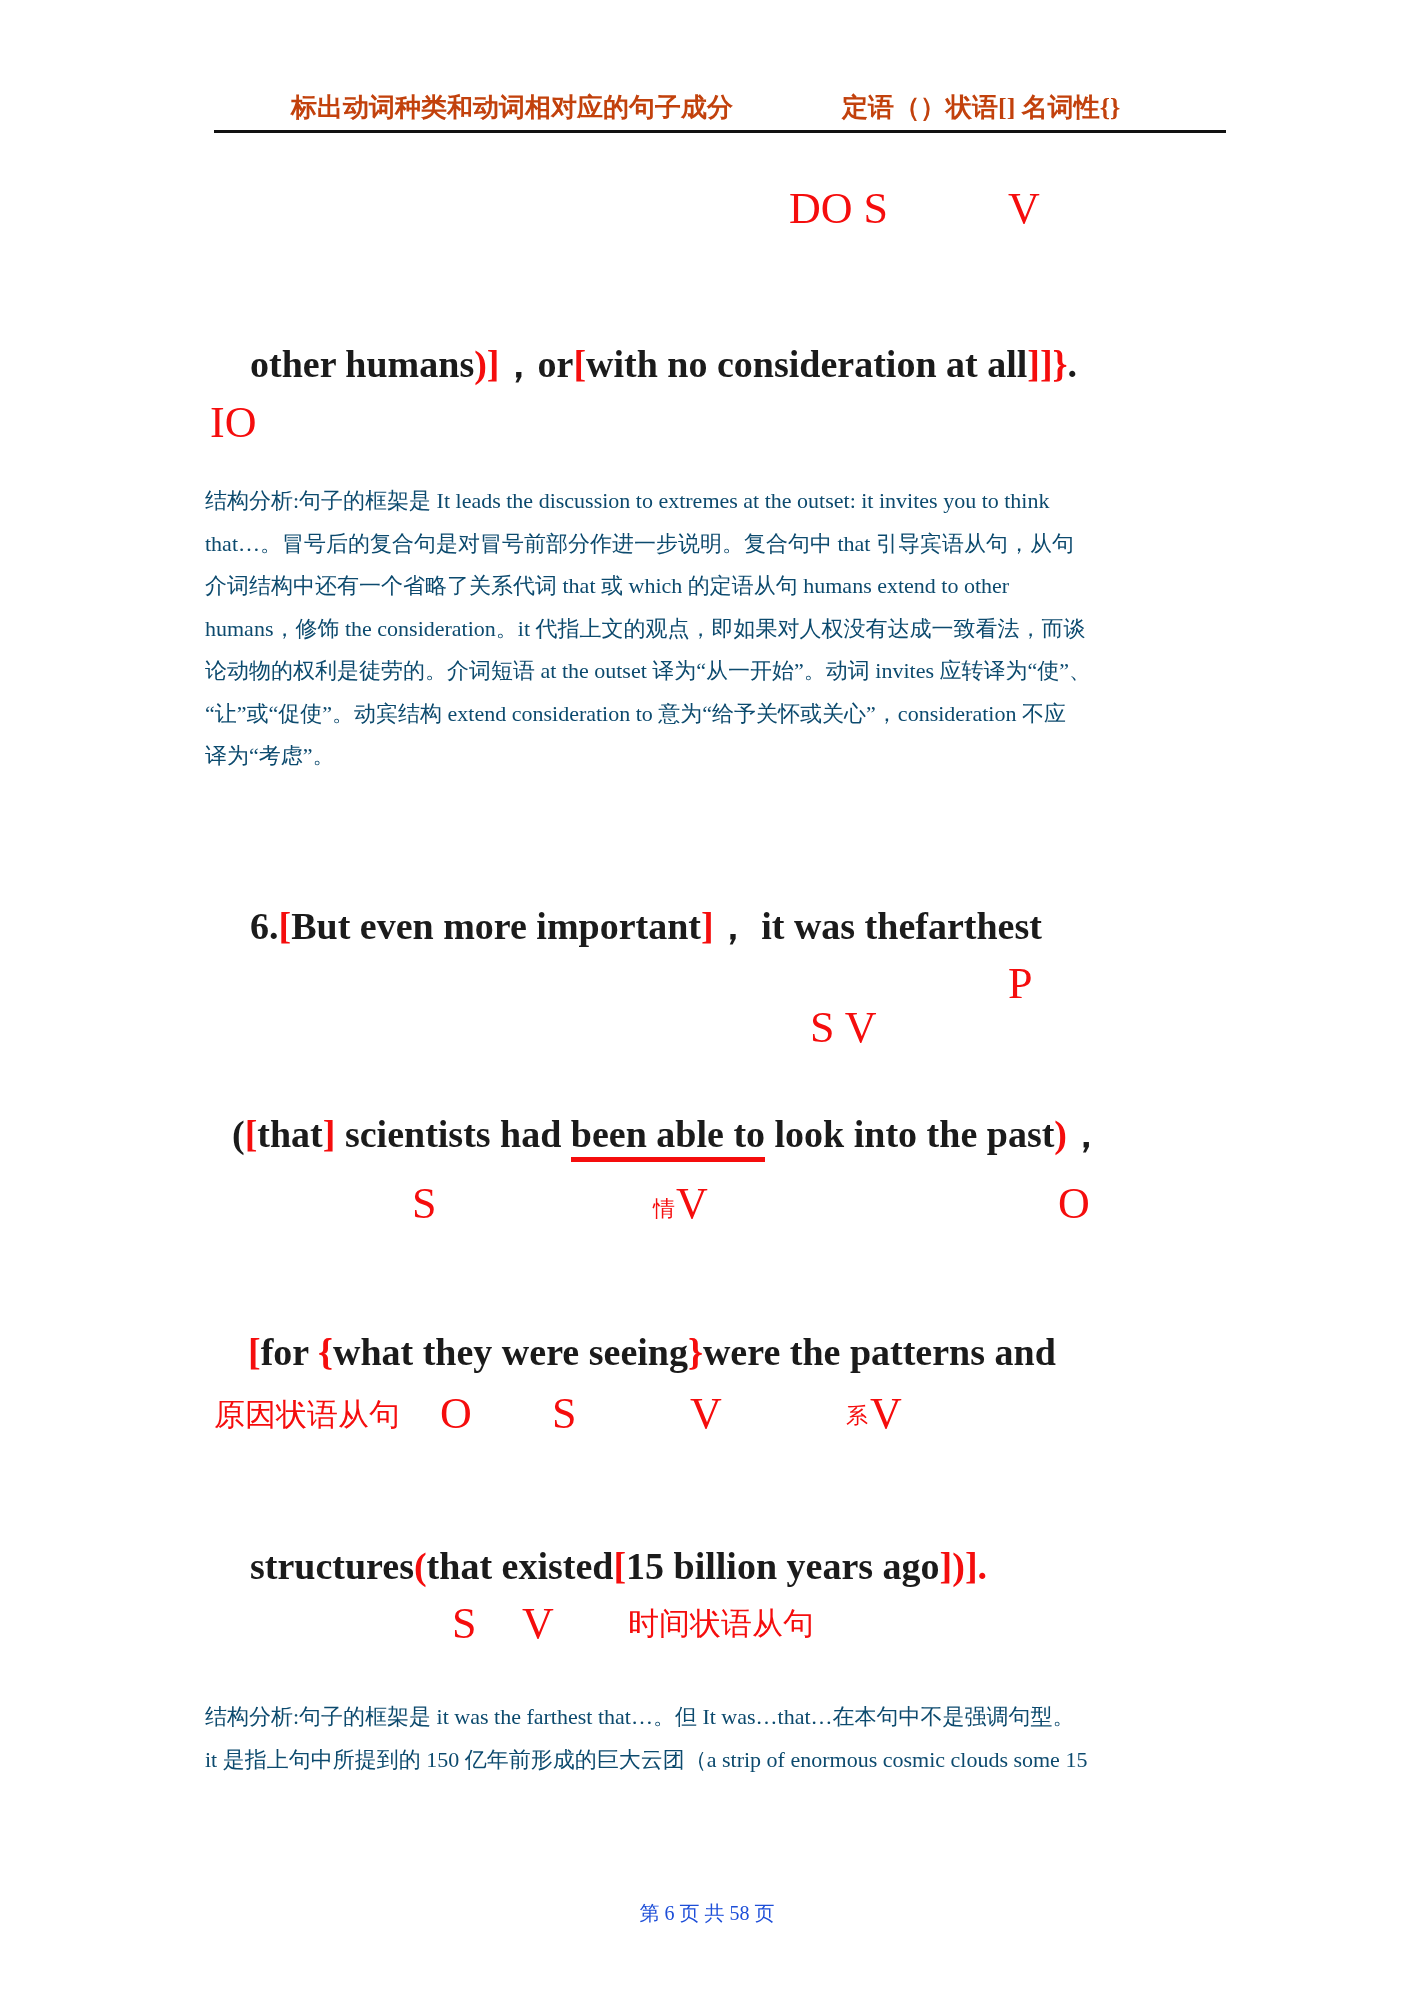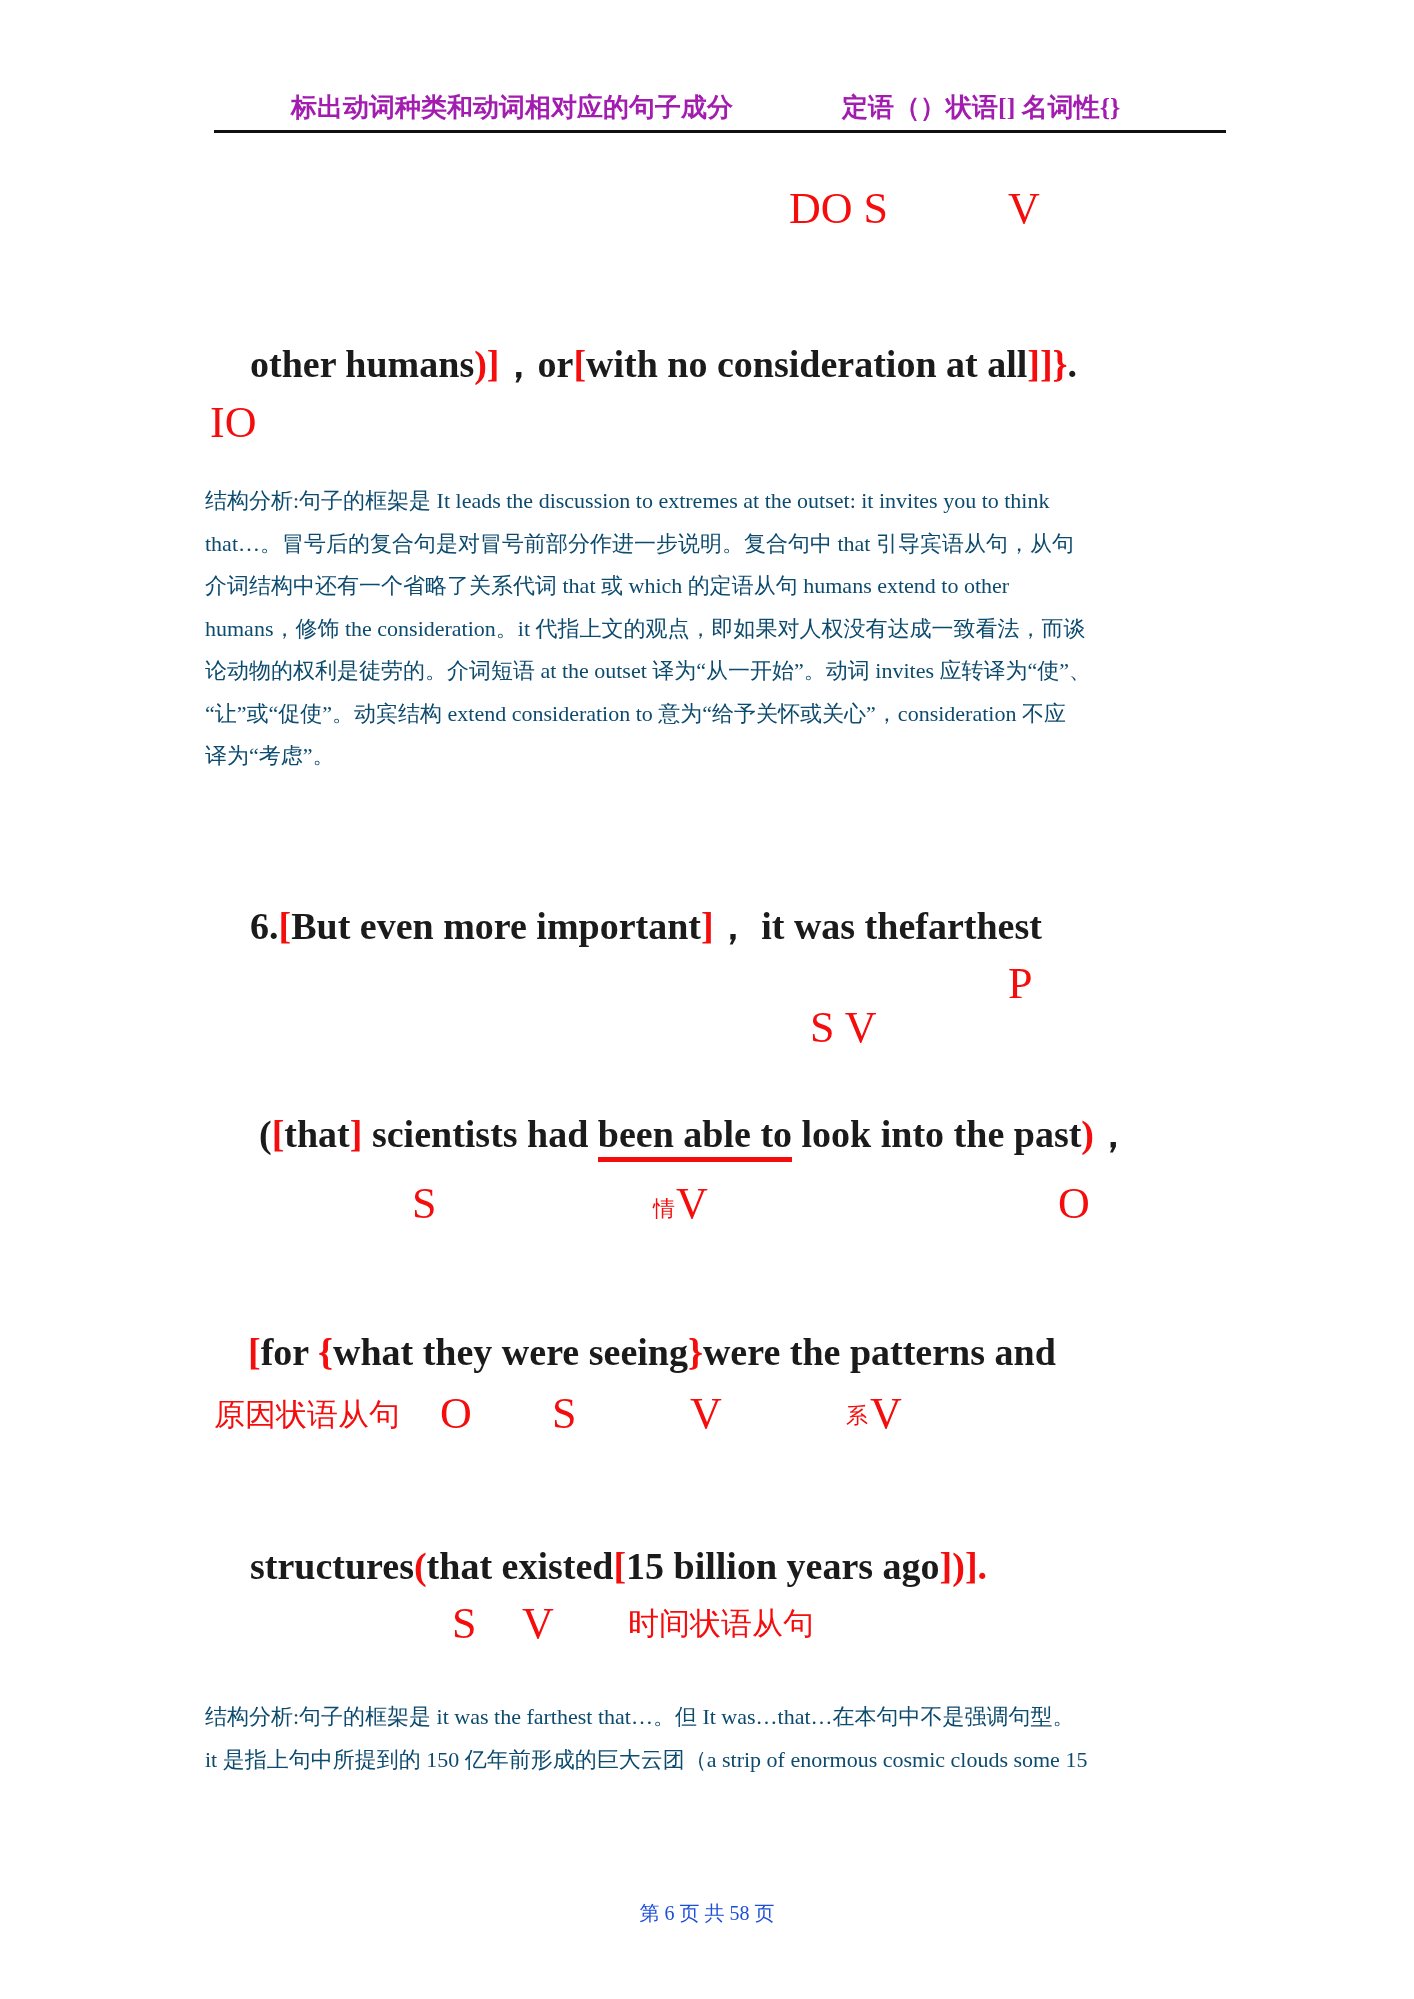--- a/index.html
+++ b/index.html
@@ -11,21 +11,21 @@
     overflow: hidden;
     font-family: "Liberation Serif", "DejaVu Serif", serif;
     color: #171717;
   }
   
   .hdr {
     position: absolute;
     top: 90px;
     font-size: 26px;
     font-weight: bold;
-    color: #a21caf;
+    color: #c2410c;
     white-space: pre;
   }
   .hdr-left  { left: 291px; }
   .hdr-right { left: 842px; }
   .hdr-rule {
     position: absolute;
     left: 214px;
     top: 130px;
     width: 1012px;
     height: 3px;
@@ -108,21 +108,21 @@
     <div class="pline">译为“考虑”。</div>
   </div>
 
   <div class="sent" style="left:212px; top:858px;">
     <span class="seg-black">6.</span><span class="seg-red">[</span><span class="seg-black">But even more important</span><span class="seg-red">]</span><span class="seg-black">， it was thefarthest</span>
   </div>
 
   <span class="ann lg" style="left:810px; top:1006px;">S V</span>
   <span class="ann lg" style="left:1008px; top:962px;">P</span>
 
-  <div class="sent" style="left:221px; top:1066px;">
+  <div class="sent" style="left:194px; top:1066px;">
     <span class="seg-black">(</span><span class="seg-red">[</span><span class="seg-black">that</span><span class="seg-red">]</span><span class="seg-black"> scientists had </span><span class="seg-black u-red">been able to</span><span class="seg-black"> look into the past</span><span class="seg-red">)</span><span class="seg-black">，</span>
   </div>
 
   <span class="ann lg" style="left:412px; top:1182px;">S</span>
   <span class="ann sm" style="left:653px; top:1198px;">情</span>
   <span class="ann lg" style="left:676px; top:1182px;">V</span>
   <span class="ann lg" style="left:1058px; top:1182px;">O</span>
 
   <div class="sent" style="left:210px; top:1284px;">
     <span class="seg-red">[</span><span class="seg-black">for </span><span class="seg-red">{</span><span class="seg-black">what they were seeing</span><span class="seg-red">}</span><span class="seg-black">were the patterns and</span>

